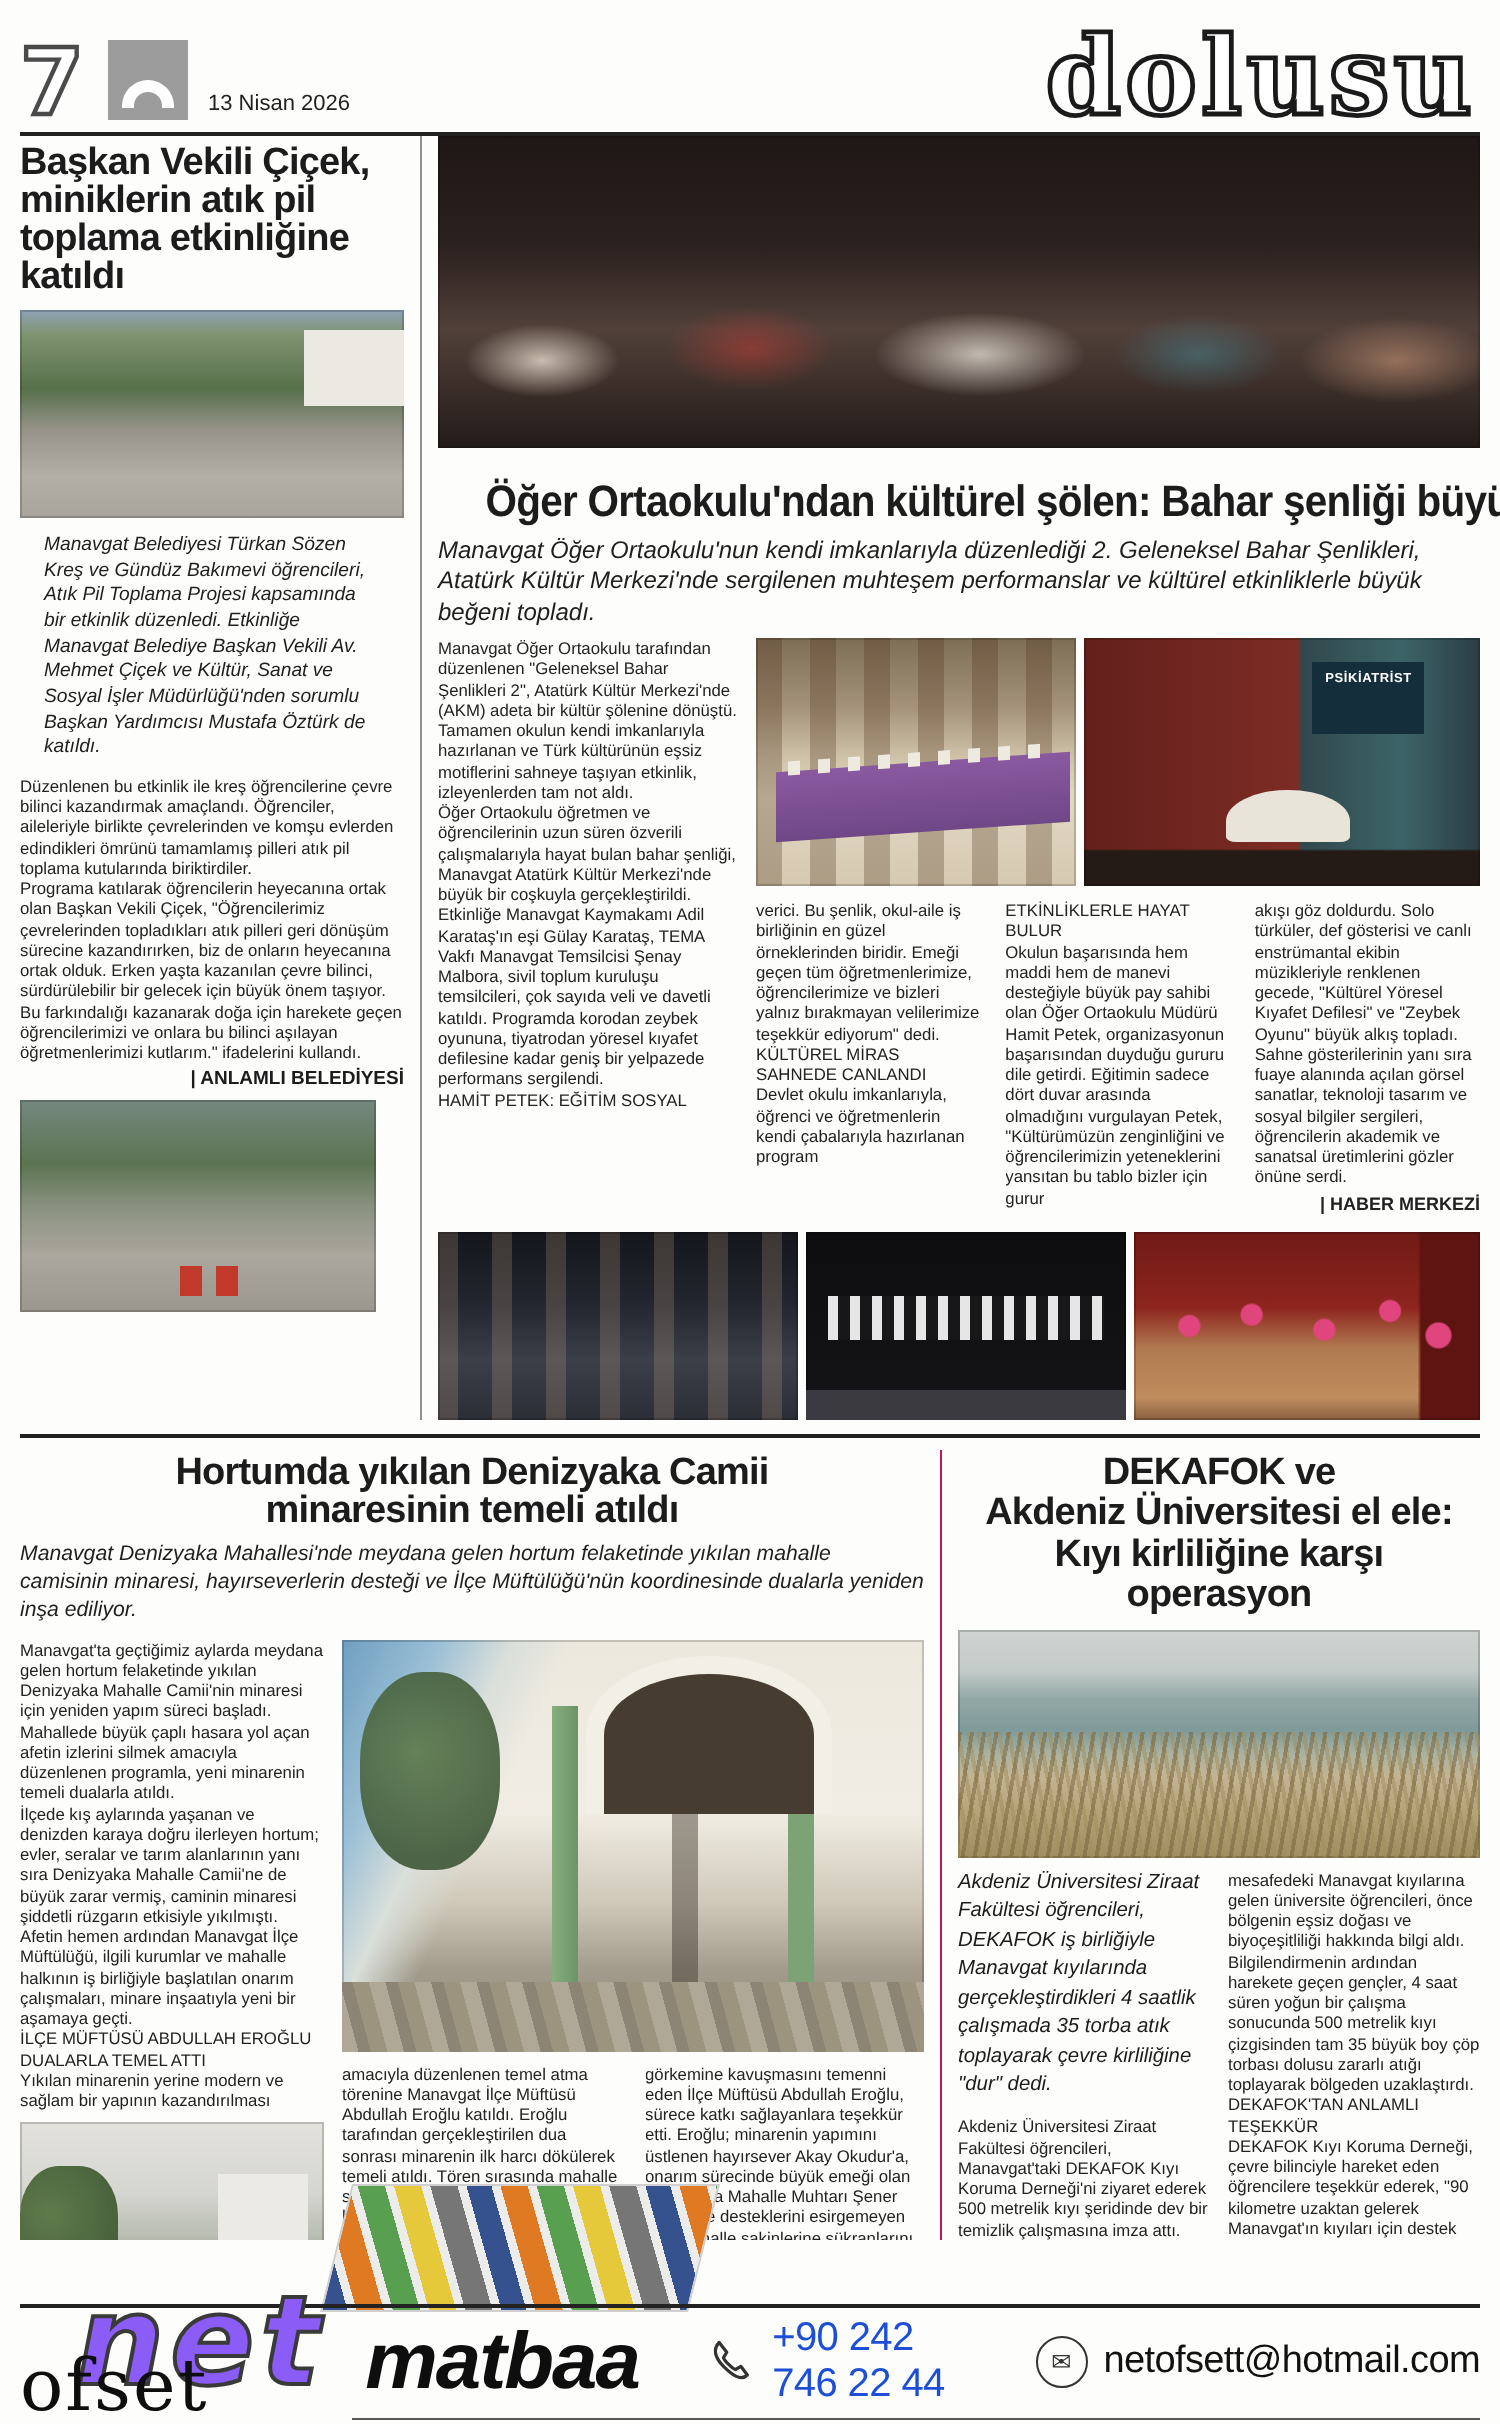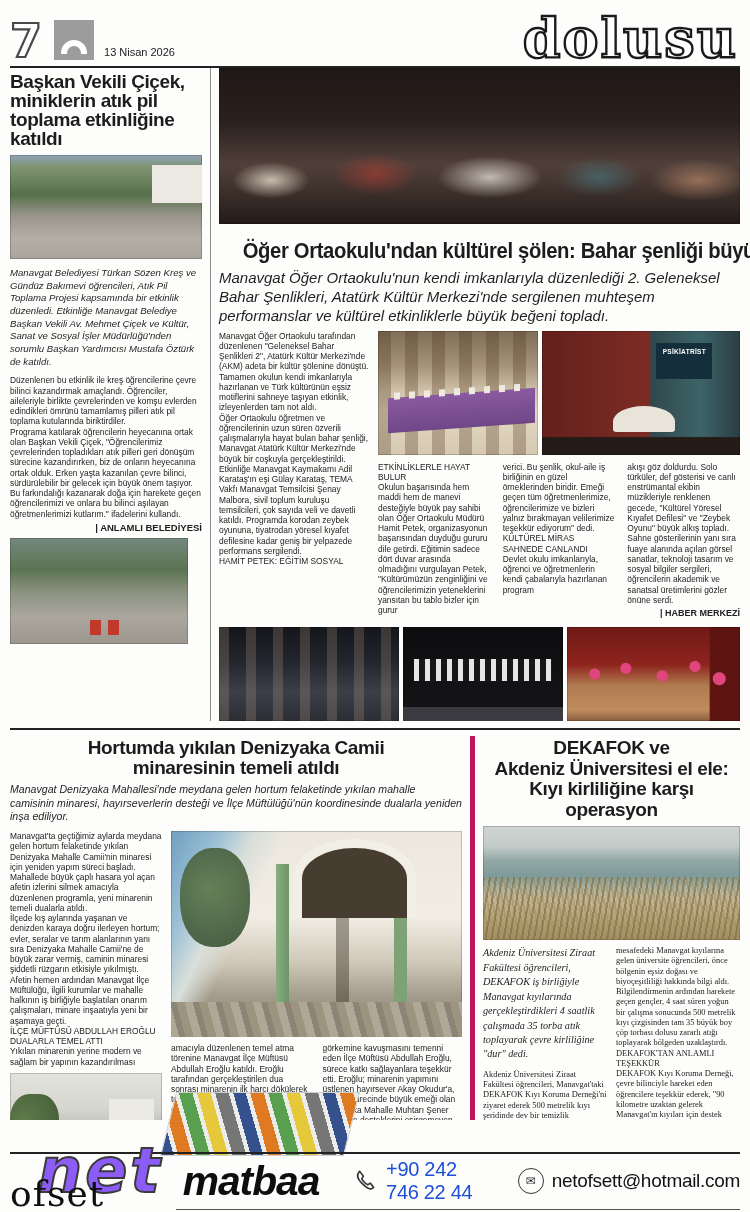--- a/index.html
+++ b/index.html
@@ -24,62 +24,62 @@
   .byline{display:block;font-weight:bold;font-size:9px;text-align:right;margin-top:3px;white-space:normal;}
   .lead-i{font-style:italic;color:#1f1f1f;}
 
   .ph{box-shadow:inset 0 0 0 1px rgba(0,0,0,.18);position:relative;overflow:hidden;background:#999;}
 
   
   .row{display:flex;}
   .art1{width:192px;flex:none;padding-right:8px;border-right:1px solid #8f8f8f;}
   .art1 h1{font-size:19px;line-height:1.0;margin-top:4px;}
   .ph-kids1{height:104px;margin:7px 0 8px;}
-  .lead1{font-size:9.6px;line-height:1.32;margin:0 0 7px;white-space:pre-line;}
+  .lead1{font-size:9.6px;line-height:1.32;margin:0 12px 7px;white-space:pre-line;}
   .art1 .byline{font-size:9.5px;}
   .ph-kids2{height:106px;width:178px;margin-top:5px;}
 
   .art2{flex:1;padding-left:8px;min-width:0;}
   .ph-stage-top{height:156px;}
   .h2{text-align:center;margin:5px 0 2px;}
   .h2 span{display:inline-block;white-space:nowrap;font-size:22px;font-weight:bold;letter-spacing:-.4px;
            transform:scaleX(.92);transform-origin:center;}
-  .lead2{font-size:15px;line-height:1.28;margin:0 0 5px;white-space:pre-line;}
+  .lead2{font-size:12px;line-height:1.28;margin:0 0 5px;white-space:pre-line;}
   .cols{display:flex;}
   .c1{width:150px;flex:none;margin-right:9px;}
   .rightblk{flex:1;min-width:0;}
   .photos2{display:flex;height:124px;gap:4px;}
   .ph-expo{width:160px;flex:none;}
   .ph-theater{flex:1;}
   .cols3{display:flex;gap:12px;margin-top:7px;}
   .cols3 .c{flex:1;min-width:0;}
   .strip{display:flex;gap:4px;height:94px;margin-top:8px;}
   .ph-crowd{width:180px;flex:none;}
   .ph-choir{width:160px;flex:none;}
   .ph-dance{flex:1;}
 
   .mid-rule{border-top:2px solid #222;margin:7px 0 6px;}
 
   
-  .art3{width:452px;flex:none;padding-right:8px;border-right:5px solid #be185d;}
+  .art3{width:452px;flex:none;padding-right:8px;border-right:1px solid #be185d;}
   .art3 h1{font-size:19px;line-height:1.05;text-align:center;margin:2px 30px 5px;}
   .lead3{font-size:10.6px;line-height:1.3;margin:0 0 7px;white-space:pre-line;}
   .a3cols{display:flex;gap:9px;}
   .a3left{width:152px;flex:none;}
   .ph-street{height:118px;margin-top:6px;width:152px;}
   .a3right{flex:1;min-width:0;}
   .ph-mosque{height:206px;}
   .a3sub{display:flex;gap:12px;margin-top:6px;}
   .a3sub .c{flex:1;min-width:0;}
 
   .art4{flex:1;padding-left:8px;min-width:0;}
   .art4 h1{font-size:19px;line-height:1.08;text-align:center;white-space:pre-line;margin-top:2px;}
   .ph-coast{height:114px;margin:6px 0;}
   .a4cols{display:flex;gap:9px;}
-  .c4{flex:1;min-width:0;font-family:Liberation Serif, serif;}
+  .c4{flex:1;min-width:0;}
   .lead4{font-style:italic;font-size:10.2px;line-height:1.42;margin:0 0 8px;white-space:pre-line;}
 
   
   .foot{position:absolute;left:0;right:0;bottom:0;height:92px;background:#fdfdfc;}
   .books{position:absolute;left:168px;bottom:56px;width:182px;height:62px;border:1px solid #cfcfcf;
          background:repeating-linear-gradient(62deg,#35528e 0 11px,#ececea 11px 15px,#e07a22 15px 27px,#ececea 27px 31px,
          #58a050 31px 43px,#ececea 43px 47px,#e6c93a 47px 59px,#ececea 59px 63px,#767676 63px 75px,#ececea 75px 79px);
          transform:skewX(-14deg);}
   .adline{position:absolute;left:10px;right:10px;bottom:58px;border-top:2px solid #222;}
   .adrow{position:absolute;left:10px;right:10px;bottom:4px;height:54px;display:flex;align-items:center;}
@@ -196,25 +196,25 @@
 Öğer Ortaokulu öğretmen ve öğrencilerinin uzun süren özverili çalışmalarıyla hayat bulan bahar şenliği, Manavgat Atatürk Kültür Merkezi'nde büyük bir coşkuyla gerçekleştirildi. Etkinliğe Manavgat Kaymakamı Adil Karataş'ın eşi Gülay Karataş, TEMA Vakfı Manavgat Temsilcisi Şenay Malbora, sivil toplum kuruluşu temsilcileri, çok sayıda veli ve davetli katıldı. Programda korodan zeybek oyununa, tiyatrodan yöresel kıyafet defilesine kadar geniş bir yelpazede performans sergilendi.
 HAMİT PETEK: EĞİTİM SOSYAL</div>
           <div class="rightblk">
             <div class="photos2">
               <div class="ph ph-expo"></div>
               <div class="ph ph-theater">
                 <div class="sign">PSİKİATRİST</div>
               </div>
             </div>
             <div class="cols3">
-              <div class="c">ETKİNLİKLERLE HAYAT BULUR
-Okulun başarısında hem maddi hem de manevi desteğiyle büyük pay sahibi olan Öğer Ortaokulu Müdürü Hamit Petek, organizasyonun başarısından duyduğu gururu dile getirdi. Eğitimin sadece dört duvar arasında olmadığını vurgulayan Petek, "Kültürümüzün zenginliğini ve öğrencilerimizin yeteneklerini yansıtan bu tablo bizler için gurur</div>
               <div class="c">verici. Bu şenlik, okul-aile iş birliğinin en güzel örneklerinden biridir. Emeği geçen tüm öğretmenlerimize, öğrencilerimize ve bizleri yalnız bırakmayan velilerimize teşekkür ediyorum" dedi.
 KÜLTÜREL MİRAS SAHNEDE CANLANDI
 Devlet okulu imkanlarıyla, öğrenci ve öğretmenlerin kendi çabalarıyla hazırlanan program</div>
+              <div class="c">ETKİNLİKLERLE HAYAT BULUR
+Okulun başarısında hem maddi hem de manevi desteğiyle büyük pay sahibi olan Öğer Ortaokulu Müdürü Hamit Petek, organizasyonun başarısından duyduğu gururu dile getirdi. Eğitimin sadece dört duvar arasında olmadığını vurgulayan Petek, "Kültürümüzün zenginliğini ve öğrencilerimizin yeteneklerini yansıtan bu tablo bizler için gurur</div>
               <div class="c"><span>akışı göz doldurdu. Solo türküler, def gösterisi ve canlı enstrümantal ekibin müzikleriyle renklenen gecede, "Kültürel Yöresel Kıyafet Defilesi" ve "Zeybek Oyunu" büyük alkış topladı. Sahne gösterilerinin yanı sıra fuaye alanında açılan görsel sanatlar, teknoloji tasarım ve sosyal bilgiler sergileri, öğrencilerin akademik ve sanatsal üretimlerini gözler önüne serdi.</span><span class="byline">| HABER MERKEZİ</span></div>
             </div>
           </div>
         </div>
         <div class="strip">
           <div class="ph ph-crowd"></div>
           <div class="ph ph-choir"></div>
           <div class="ph ph-dance"></div>
         </div>
       </section>

